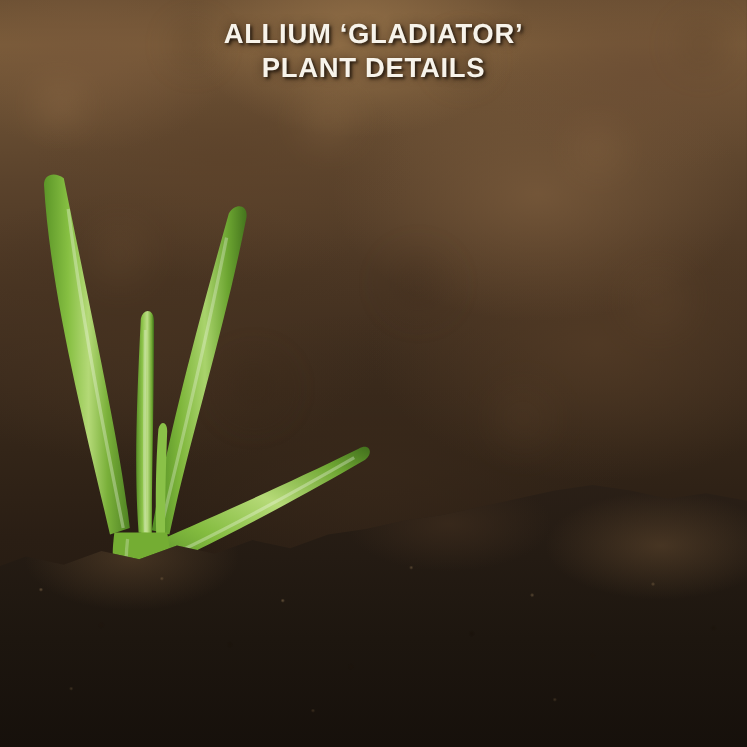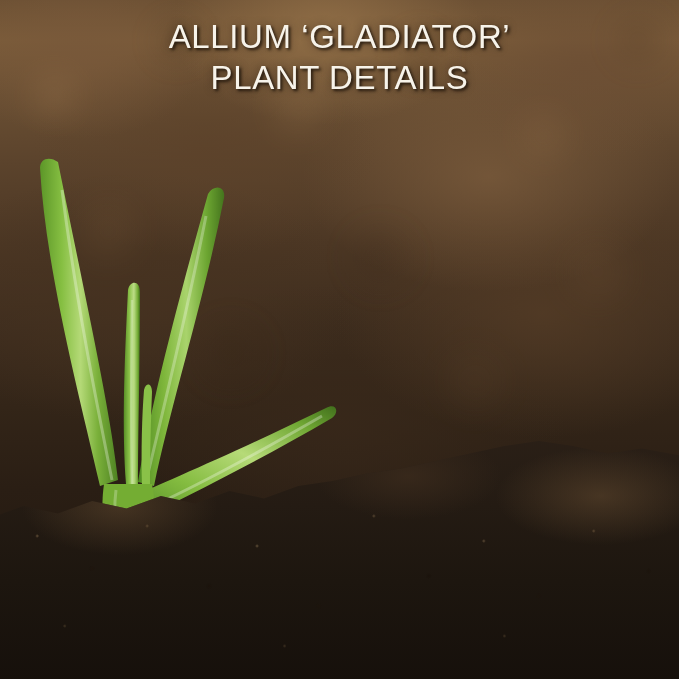--- a/index.html
+++ b/index.html
@@ -106,22 +106,22 @@
       radial-gradient(circle 2px at 74% 82%, rgba(140,112,76,.38), transparent);
   }
 
   
   .title {
     position: absolute;
     left: 0; right: 0;
     top: 16px;
     text-align: center;
     color: #f7f3ea;
-    font-size: 33px;
-    font-weight: normal;
+    font-size: 25px;
+    font-weight: bold;
     line-height: 1.25;
     letter-spacing: .6px;
     text-shadow:
       2px 2px 3px rgba(20,12,6,.80),
       0 0 10px rgba(20,12,6,.45);
     white-space: pre-line;
   }
 
   
   .plant { position: absolute; left: 0; top: 150px; width: 340px; height: 470px; }

